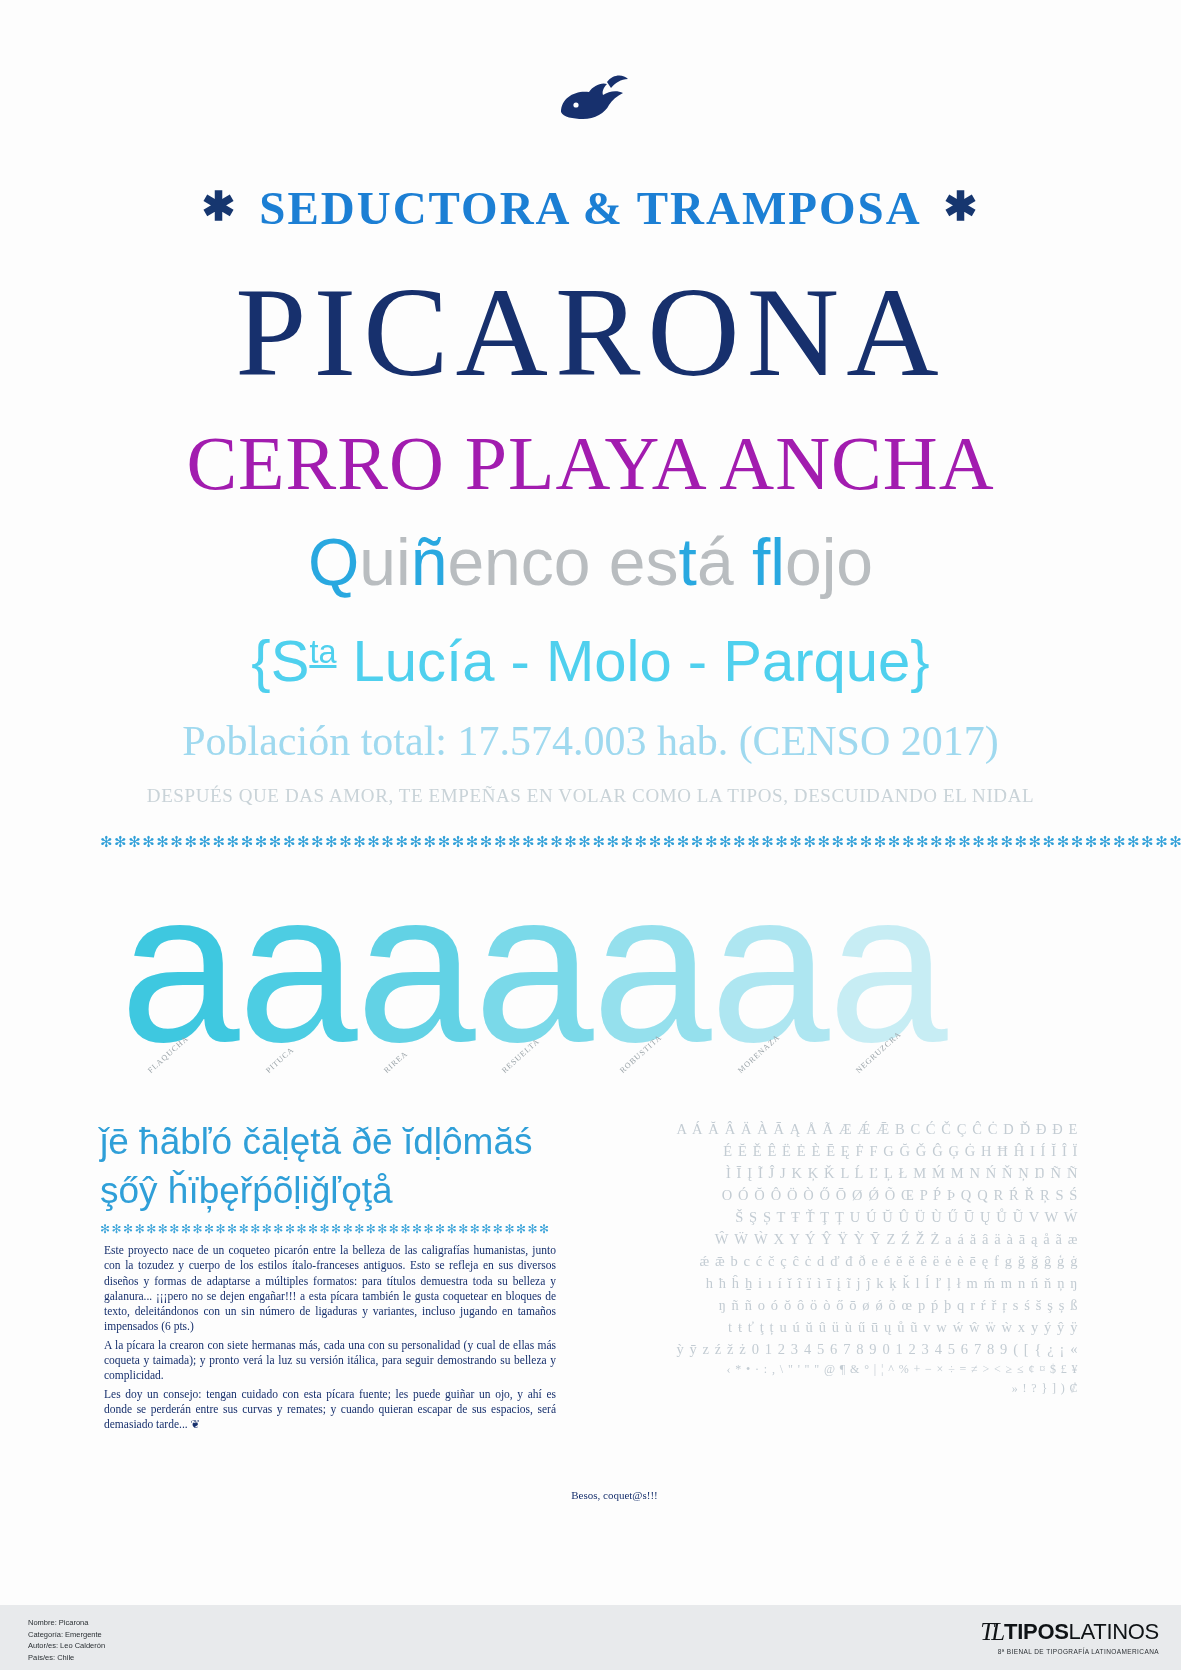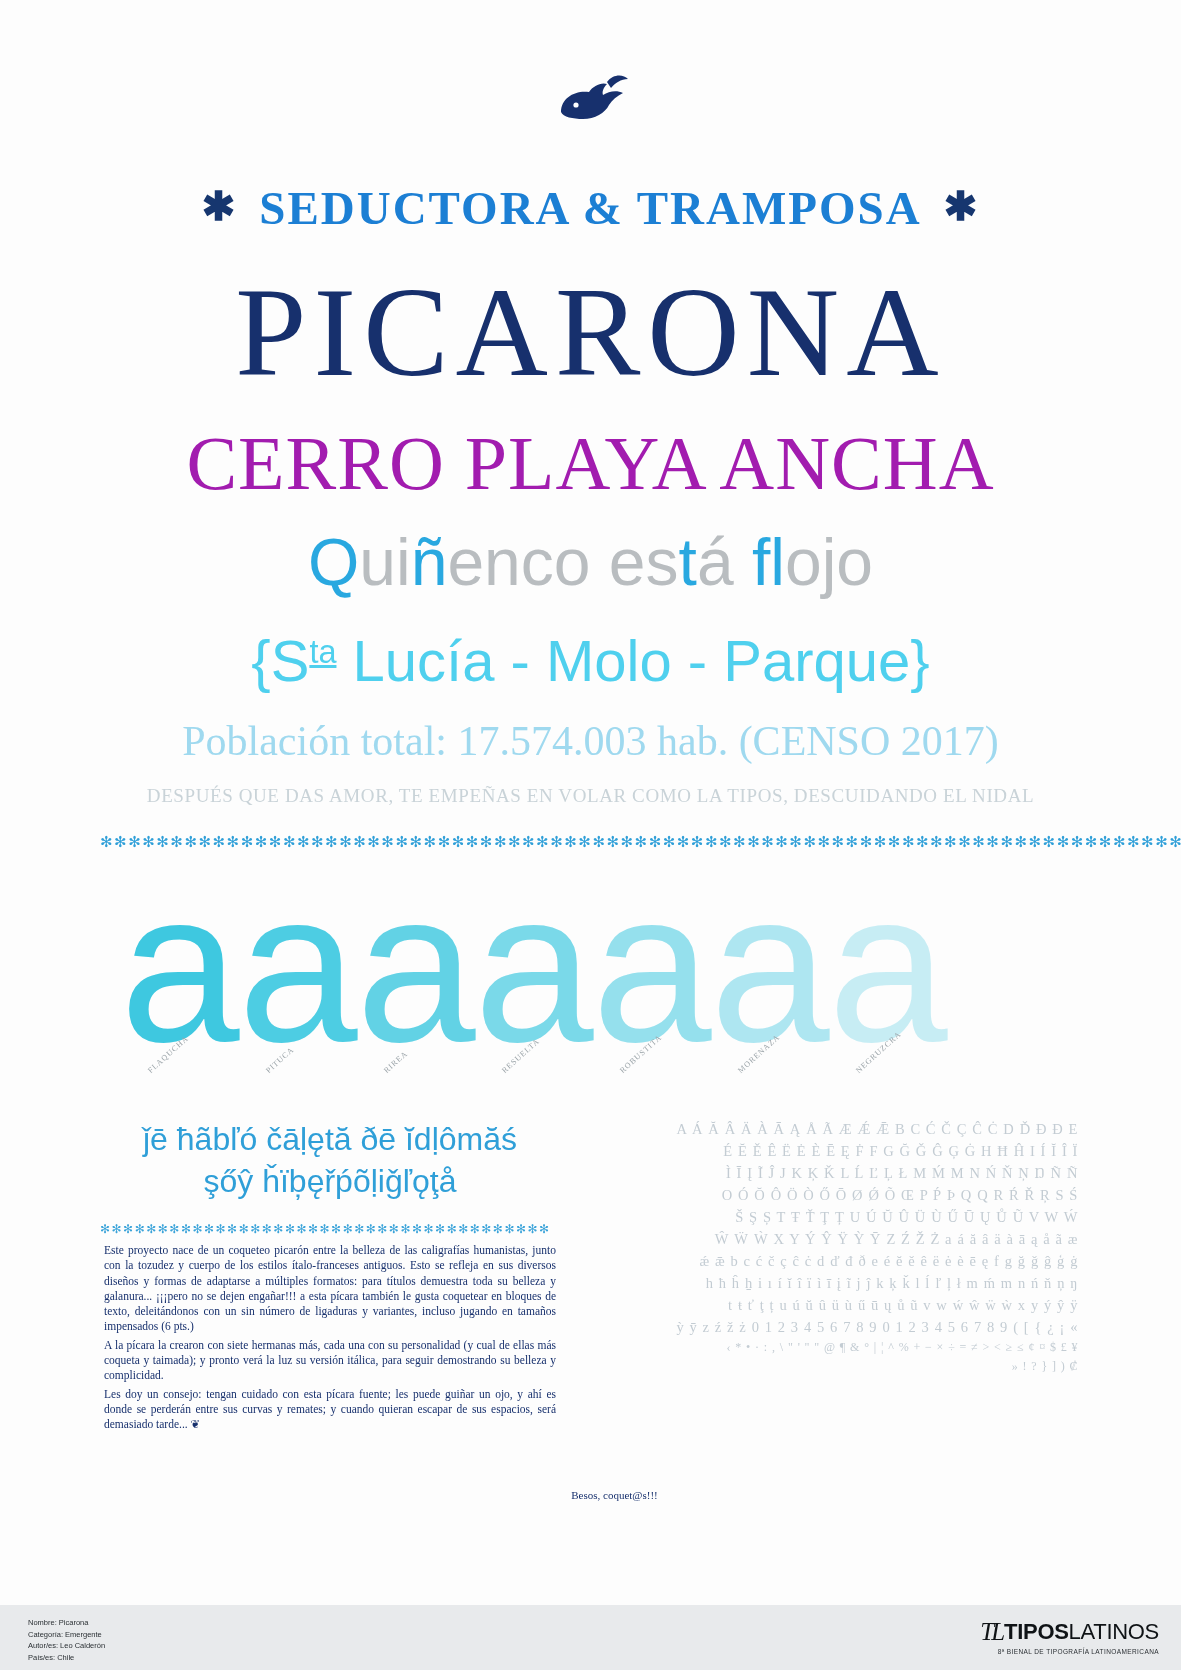--- a/index.html
+++ b/index.html
@@ -164,25 +164,25 @@
     white-space: nowrap;
     font-family: "Liberation Serif", serif;
   }
 
   
   .deco-sample {
     position: absolute;
     left: 100px;
     top: 1118px;
     width: 460px;
-    text-align: center;
+    text-align: left;
     color: #2f9fd8;
     font-family: "Liberation Sans", sans-serif;
     line-height: 1.32;
-    font-size: 32px;
+    font-size: 37px;
   }
 
   
   .body-copy {
     position: absolute;
     left: 104px;
     top: 1243px;
     width: 452px;
     font-size: 11.5px;
     line-height: 1.33;
@@ -346,20 +346,21 @@
 
   <div class="charmap" id="charmap">
       <div class="row">A Á Ă Â Ä À Ā Ą Å Ã Æ Ǽ Ǣ B C Ć Č Ç Ĉ Ċ D Ď Đ Ð E</div>
       <div class="row">É Ĕ Ě Ê Ë Ė È Ē Ę Ḟ F G Ğ Ǧ Ĝ Ģ Ġ H Ħ Ĥ I Í Ĭ Î Ï</div>
       <div class="row">Ì Ī Į Ĩ Ĵ J K Ķ Ǩ L Ĺ Ľ Ļ Ł M Ḿ M N Ń Ň Ņ Ŋ Ñ Ñ</div>
       <div class="row">O Ó Ŏ Ô Ö Ò Ő Ō Ø Ǿ Õ Œ P Ṕ Þ Q Q R Ŕ Ř Ŗ S Ś</div>
       <div class="row">Š Ş Ș T Ŧ Ť Ţ Ț U Ú Ŭ Û Ü Ù Ű Ū Ų Ů Ũ V W Ẃ</div>
       <div class="row">Ŵ Ẅ Ẁ X Y Ý Ŷ Ÿ Ỳ Ȳ Z Ź Ž Ż a á ă â ä à ā ą å ã æ</div>
       <div class="row">ǽ ǣ b c ć č ç ĉ ċ d ď đ ð e é ĕ ě ê ë ė è ē ę f g ğ ǧ ĝ ģ ġ</div>
       <div class="row">h ħ ĥ ẖ i ı í ĭ î ï ì ī į ĩ j ĵ k ķ ǩ l ĺ ľ ļ ł m ḿ m n ń ň ņ ŋ</div>
+      <div class="row">ŋ ñ ñ o ó ŏ ô ö ò ő ō ø ǿ õ œ p ṕ þ q r ŕ ř ŗ s ś š ş ș ß</div>
       <div class="row">t ŧ ť ţ ț u ú ŭ û ü ù ű ū ų ů ũ v w ẃ ŵ ẅ ẁ x y ý ŷ ÿ</div>
       <div class="row">ỳ ȳ z ź ž ż 0 1 2 3 4 5 6 7 8 9 0 1 2 3 4 5 6 7 8 9 ( [ { ¿ ¡ «</div>
       <div class="row small">‹ * • · : , \ " ' " " @ ¶ &amp; ° | ¦ ^ % + − × ÷ = ≠ &gt; &lt; ≥ ≤ ¢ ¤ $ £ ¥</div>
       <div class="row small">» ! ? } ] ) ₡</div>
     </div>
 
   <div class="besos">Besos, coquet@s!!!</div>
 
   <div class="footer">
     <div class="footer-meta" id="footer-meta">

